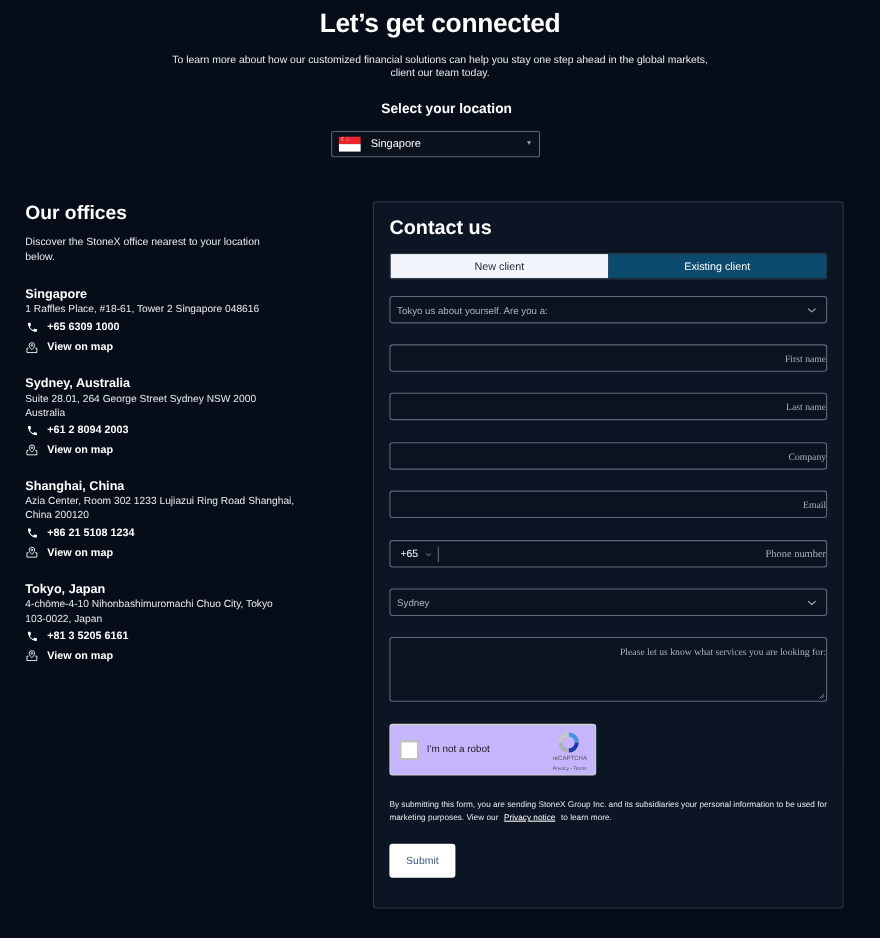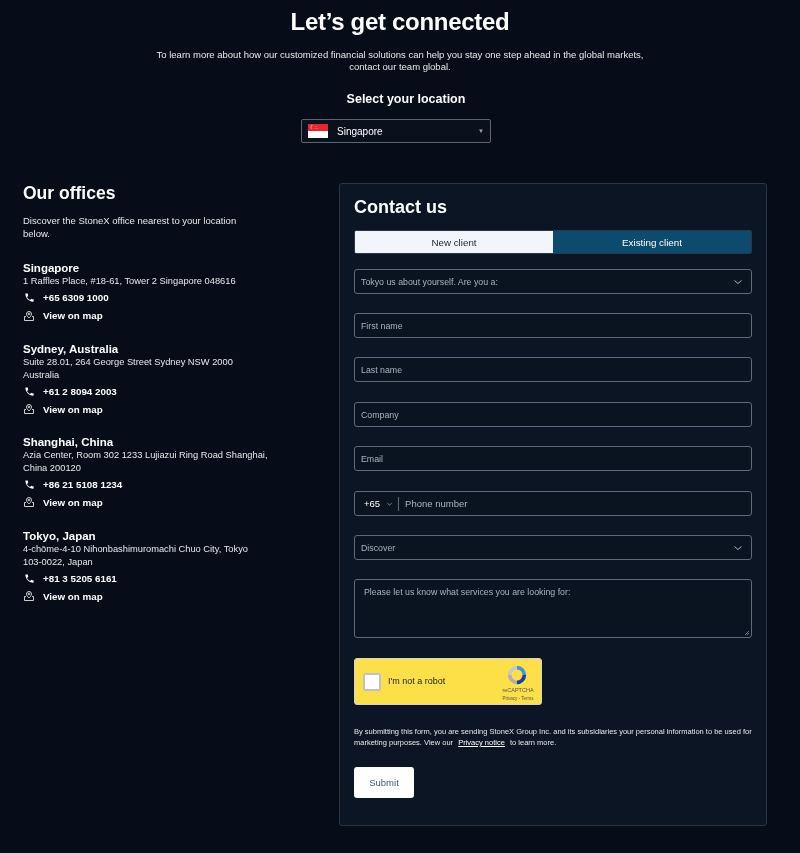--- a/index.html
+++ b/index.html
@@ -61,37 +61,37 @@
   .tab.active { background: #f2f6fc; color: #1c2533; }
   .tab.inactive { background: #0c4a6e; color: #ffffff; }
 
   .field {
     position: absolute; left: 354px; width: 398px; height: 25px;
     border: 1px solid #5d6a7b; border-radius: 3px; background: #0a1320;
     display: flex; align-items: center;
   }
   .field input, .field textarea {
     background: transparent; border: none; outline: none; width: 100%;
-    color: #fff; font-family: Liberation Sans, sans-serif; font-size: 8.8px; padding-left: 6px;
+    color: #fff; font-family: Liberation Serif, serif; font-size: 8.8px; padding-left: 6px; text-align: right;
   }
   .field input::placeholder, .field textarea::placeholder { color: #aab3bf; }
   .field .ph { font-size: 8.8px; color: #aab3bf; padding-left: 6px; flex: 1; }
   .chev { position: absolute; right: 8px; top: 7px; width: 10px; height: 10px; }
   .code { font-size: 9.5px; color: #fff; padding-left: 9px; }
   .code-chev { margin-left: 6px; width: 8px; height: 8px; }
   .sep { width: 1px; height: 14px; background: #5d6a7b; margin-left: 5px; }
   .phone-input { padding-left: 6px !important; font-size: 9.5px !important; }
 
   .textarea-field { height: 59px; align-items: flex-start; }
   .textarea-field textarea { height: 100%; resize: none; padding-top: 7px; padding-left: 9px; font-size: 8.8px; }
   .resize { position: absolute; right: 1px; bottom: 1px; width: 6px; height: 6px; }
 
   .captcha {
     position: absolute; left: 354px; top: 658px; width: 188px; height: 47px;
-    background: #fde047; border: 1px solid #d3d3d3; border-radius: 3px;
+    background: #c4b5fd; border: 1px solid #d3d3d3; border-radius: 3px;
   }
   .captcha .box { position: absolute; left: 8px; top: 14px; width: 18px; height: 18px; border: 2px solid #c1c1c1; border-radius: 2px; background: #fff; cursor: pointer; }
   .captcha .lbl { position: absolute; left: 33px; top: 17px; font-size: 9px; color: #222; }
   .captcha .logo { position: absolute; left: 151px; top: 5px; width: 22px; height: 22px; }
   .captcha .brand { position: absolute; left: 140px; top: 28px; width: 46px; text-align: center; font-size: 5.5px; color: #555; }
   .captcha .terms { position: absolute; left: 140px; top: 37px; width: 46px; text-align: center; font-size: 4.5px; color: #555; }
 
   .disclaimer { position: absolute; left: 354px; top: 726px; width: 400px; font-size: 7.5px; line-height: 11px; color: #e6e8ec; }
   .disclaimer a { color: #fff; text-decoration: underline; margin: 0 3px; cursor: pointer; text-align: center; }
 
@@ -100,21 +100,21 @@
     background: #ffffff; border: none; border-radius: 3px;
     color: #3a5a86; font-family: "Liberation Sans", sans-serif; font-size: 9.5px; cursor: pointer;
   }
 </style>
 </head>
 <body>
 
 <div class="hero-title">Let’s get connected</div>
 <div class="hero-sub">
   <div>To learn more about how our customized financial solutions can help you stay one step ahead in the global markets,</div>
-  <div>contact our team global.</div>
+  <div>client our team today.</div>
 </div>
 <div class="loc-label">Select your location</div>
 <div class="loc-select">
   <div class="flag">
     <div class="top"></div>
       <div class="bot"></div>
     <span class="mark">☾∴</span>
   </div>
   <span class="loc-text">Singapore</span>
   <span class="loc-caret">▼</span>
@@ -246,21 +246,21 @@
 <div class="field" style="top:491px;">
   <span class="code">+65</span>
   <svg class="code-chev" viewBox="0 0 10 10">
       <path d="M2 4 L5 6.5 L8 4" stroke="#aab3bf" stroke-width="1" fill="none"></path>
     </svg>
   <div class="sep"></div>
   <input class="phone-input" type="tel" placeholder="Phone number" style="">
 </div>
 
 <div class="field" style="top:535px;">
-  <span class="ph">Discover</span>
+  <span class="ph">Sydney</span>
   <svg class="chev" viewBox="0 0 10 10">
       <path d="M1.5 3.5 L5 6.5 L8.5 3.5" stroke="#aab3bf" stroke-width="1" fill="none"></path>
     </svg>
 </div>
 
 <div class="field textarea-field" style="top:579px;">
   <textarea placeholder="Please let us know what services you are looking for:" style=""></textarea>
   <svg class="resize" viewBox="0 0 6 6">
       <path d="M5 1 L1 5 M5 3 L3 5" stroke="#8a94a0" stroke-width="0.8"></path>
     </svg>

